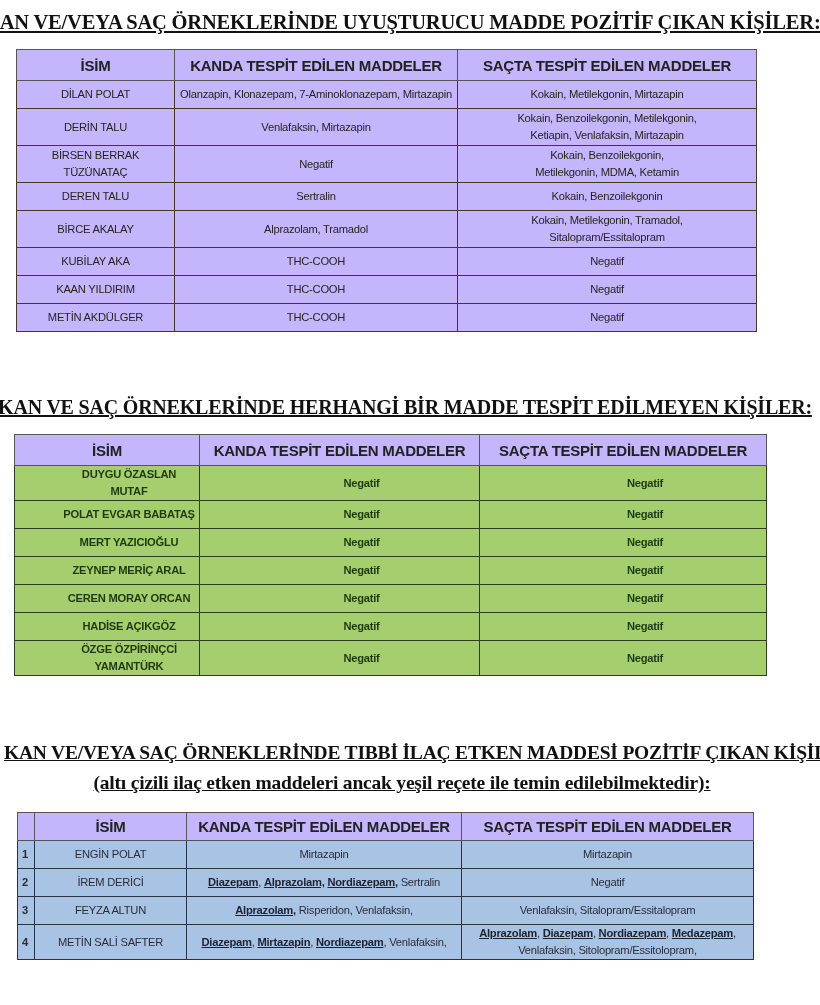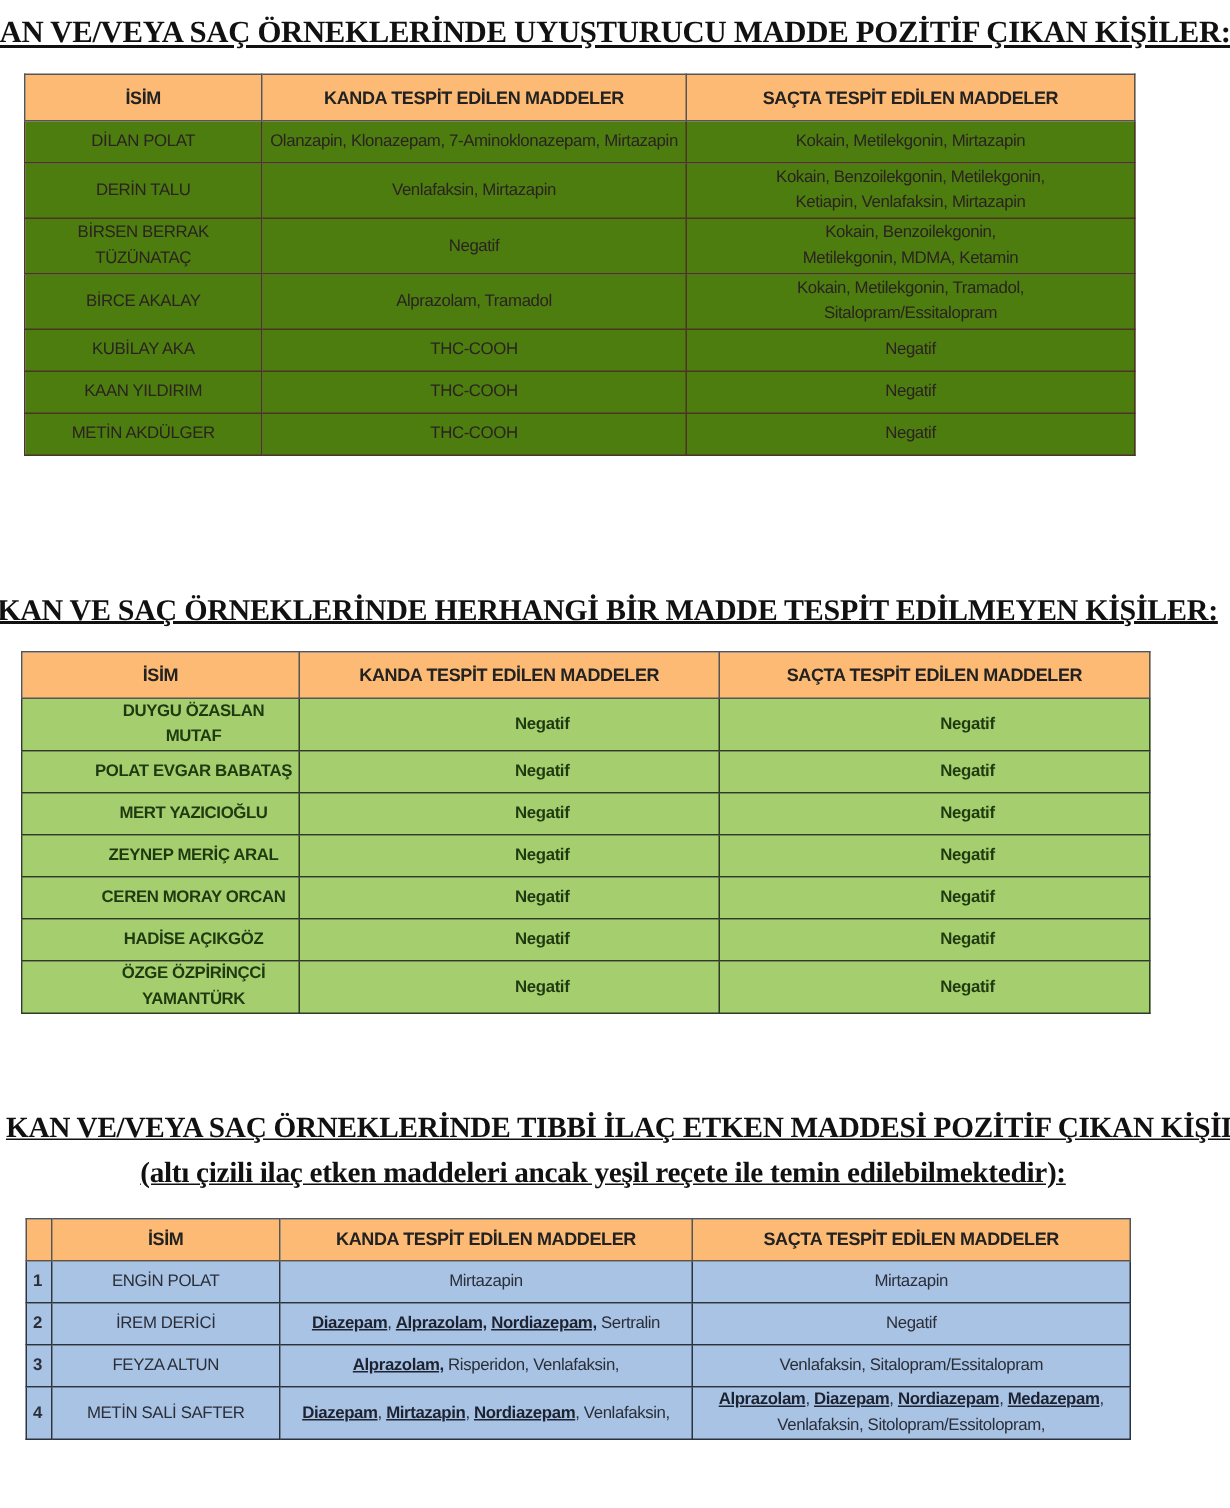--- a/index.html
+++ b/index.html
@@ -18,25 +18,25 @@
     #h3a { top: 742px; font-size: 19.5px; left: 4px; }
     #h3b { top: 772px; font-size: 19.5px; left: -8px; }
 
     table { position: absolute; border-collapse: collapse; table-layout: fixed; }
     td, th {
       border: 1.5px solid #4a3a30; text-align: center; vertical-align: middle;
       font-size: 11.2px; padding: 0 4px; line-height: 17px;
       font-family: "Liberation Sans Narrow", "Liberation Sans", sans-serif;
       letter-spacing: -0.25px;
     }
-    th { background: #fdba74; font-weight: bold; font-size: 12px; color: #222; }
+    th { background: #c4b5fd; font-weight: bold; font-size: 15px; color: #222; }
 
     #t1 { left: 16px; top: 49px; width: 740px; }
     #t1 th { height: 30px; border-color: #555; }
-    #t1 td { background: #4d7c0f; color: #2a2320; border-color: #4b3526; }
+    #t1 td { background: #c4b5fd; color: #2a2320; border-color: #4b3526; }
     #t1 tr.r1 td { height: 27px; }
     #t1 tr.r2 td { height: 36px; }
 
     #t2 { left: 14px; top: 434px; width: 752px; }
     #t2 th { height: 30px; border-color: #555; }
     #t2 td { background: #a5cf6e; color: #1f3a10; font-weight: bold; height: 27px; border-color: #2f3b24; padding-left: 48px; }
 
     #t3 { left: 17px; top: 812px; width: 736px; }
     #t3 th { height: 27px; border-color: #555; }
     #t3 td { background: #a9c3e4; color: #2a2e38; height: 27px; border-color: #2c3340; }
@@ -77,20 +77,27 @@
           <div>Kokain, Benzoilekgonin, Metilekgonin,</div>
           <div>Ketiapin, Venlafaksin, Mirtazapin</div>
         </td>
       </tr>
       <tr class="r2">
         <td>BİRSEN BERRAK TÜZÜNATAÇ</td>
         <td>Negatif</td>
         <td>
           <div>Kokain, Benzoilekgonin,</div>
           <div>Metilekgonin, MDMA, Ketamin</div>
+        </td>
+      </tr>
+      <tr class="r1">
+        <td>DEREN TALU</td>
+        <td>Sertralin</td>
+        <td>
+          <div>Kokain, Benzoilekgonin</div>
         </td>
       </tr>
       <tr class="r2">
         <td>BİRCE AKALAY</td>
         <td>Alprazolam, Tramadol</td>
         <td>
           <div>Kokain, Metilekgonin, Tramadol,</div>
           <div>Sitalopram/Essitalopram</div>
         </td>
       </tr>

